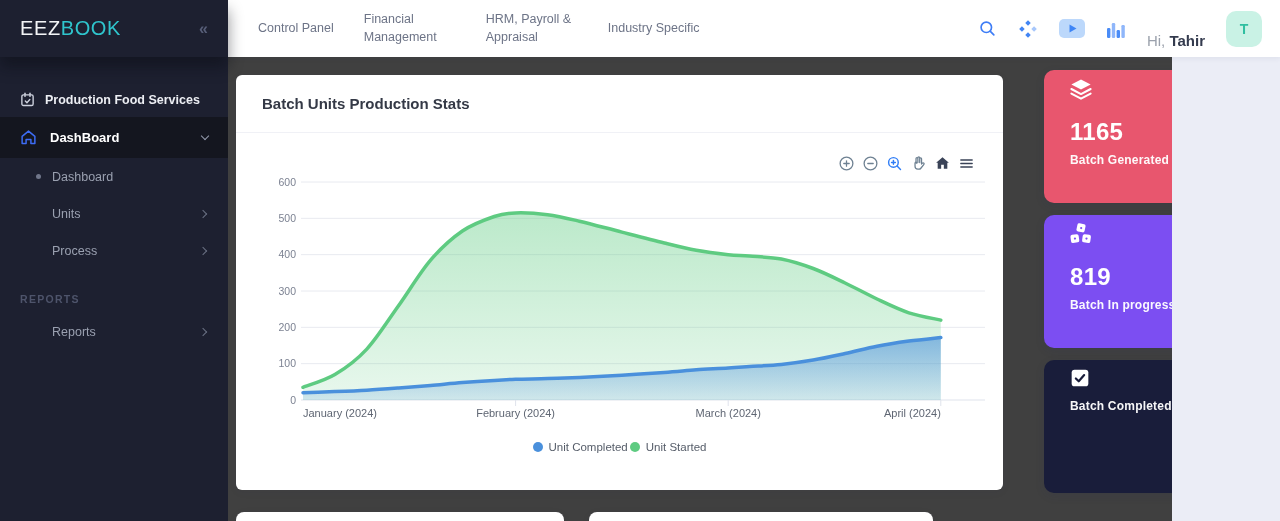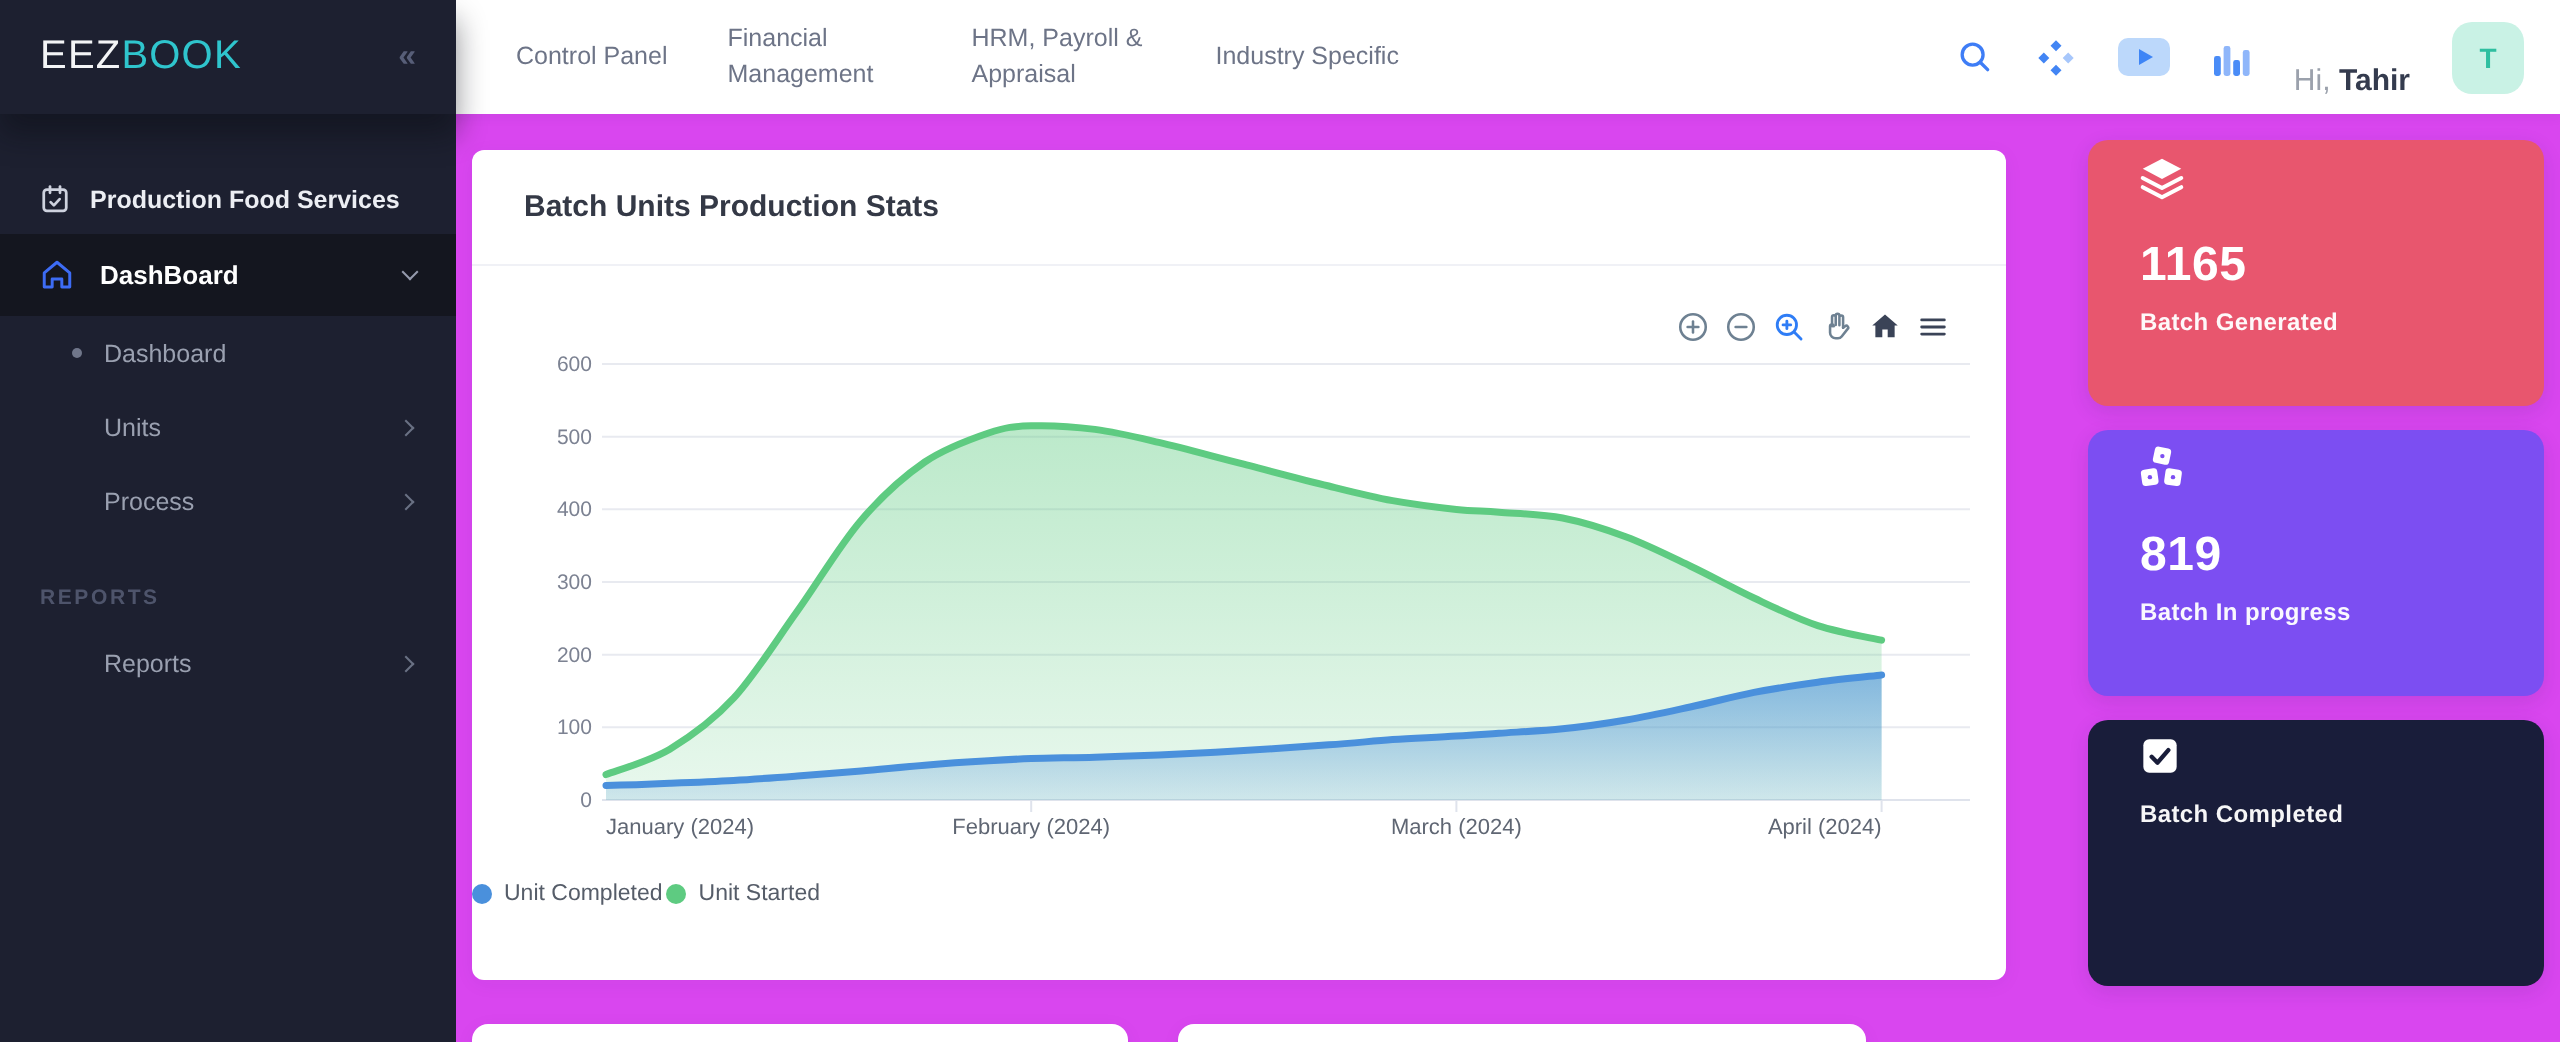--- a/index.html
+++ b/index.html
@@ -44,35 +44,35 @@
   .nav-link { font-size:12.5px; color:#6d7487; line-height:1.4; max-width:92px; cursor:pointer; }
   .nav-right { margin-left:auto; display:flex; align-items:center; gap:21px; margin-right:18px; }
   .nav-icon { display:flex; align-items:center; cursor:pointer; }
   .greeting { font-size:15px; color:#9ba1ac; white-space:nowrap;margin-top:23px; }
   .greeting b { color:#343b4e; font-weight:700; }
   .avatar { width:36px; height:36px; border-radius:10px; background:#c9f2e5; color:#2fbfa0;
             display:flex; align-items:center; justify-content:center; font-size:14px; font-weight:700;
             cursor:pointer; }
 
   
-  .main { position:absolute; left:228px; top:57px; width:1052px; height:464px; background:#d946ef; overflow:hidden; }
+  .main { position:absolute; left:228px; top:57px; width:944px; height:464px; background:#404040; overflow:hidden; }
 
   .chart-card { position:absolute; left:8px; top:18px; width:767px; height:415px; background:#fff;
                 border-radius:6px; box-shadow:0 2px 10px rgba(30,40,90,.05); }
   .card-header { height:58px; display:flex; align-items:center; padding:0 26px;
                  border-bottom:1px solid #f0f1f6; }
   .card-title { font-size:15px; font-weight:700; color:#343946; }
 
   .chart-toolbar { position:absolute; top:80px; right:28px; display:flex; align-items:center; gap:7px; z-index:2; }
   .tb-icon { width:17px; height:17px; display:flex; align-items:center; justify-content:center; cursor:pointer; }
 
   #chart-svg { position:absolute; left:24px; top:75px; }
   #chart-svg text { font-family:"Liberation Sans","DejaVu Sans",sans-serif; }
 
-  .legend { position:absolute; left:0; top:366px; width:100%; display:flex; justify-content:flex-start;
+  .legend { position:absolute; left:0; top:366px; width:100%; display:flex; justify-content:center;
             gap:2px; align-items:center; }
   .legend-item { display:flex; align-items:center; gap:6px; font-size:11.5px; color:#565d69; cursor:pointer; }
   .legend-dot { width:10px; height:10px; border-radius:50%; }
 
   .stat-card { position:absolute; left:816px; width:228px; height:133px; border-radius:10px;
                padding:8px 26px; color:#fff; box-shadow:0 3px 10px rgba(30,40,90,.12); }
   .stat-value { font-size:24px; font-weight:700; margin-top:14px; letter-spacing:.3px; }
   .stat-label { font-size:12px; font-weight:600; margin-top:7px; opacity:.96; letter-spacing:.2px; }
 
   .bottom-card { position:absolute; top:455px; height:60px; background:#fff; border-radius:8px 8px 0 0;

